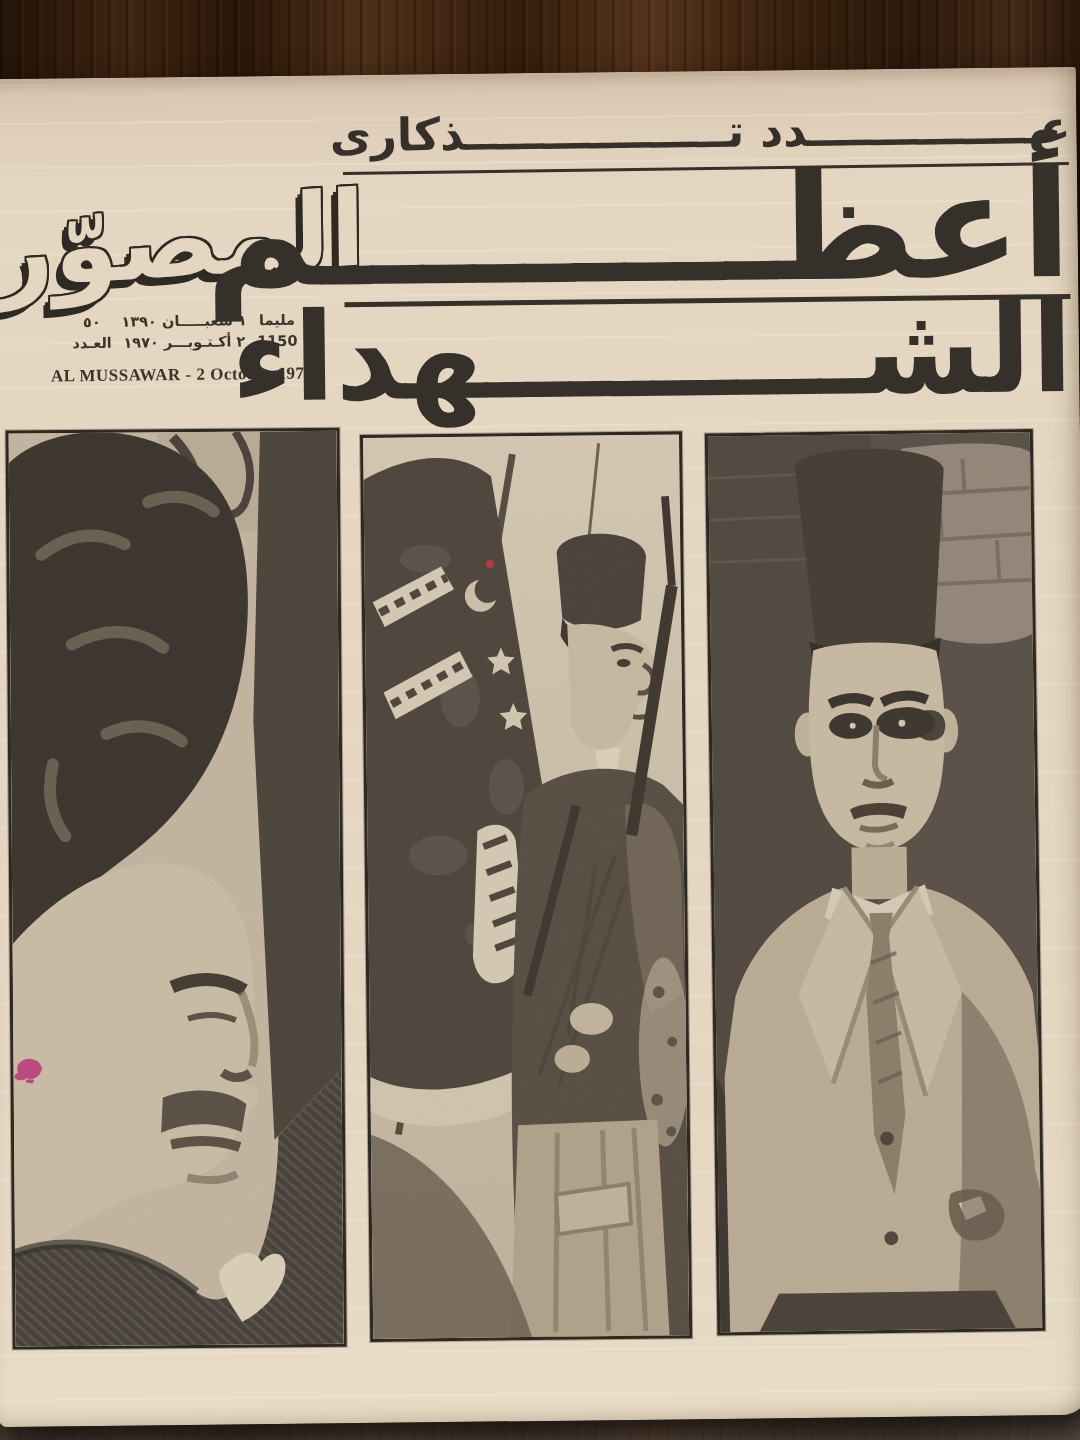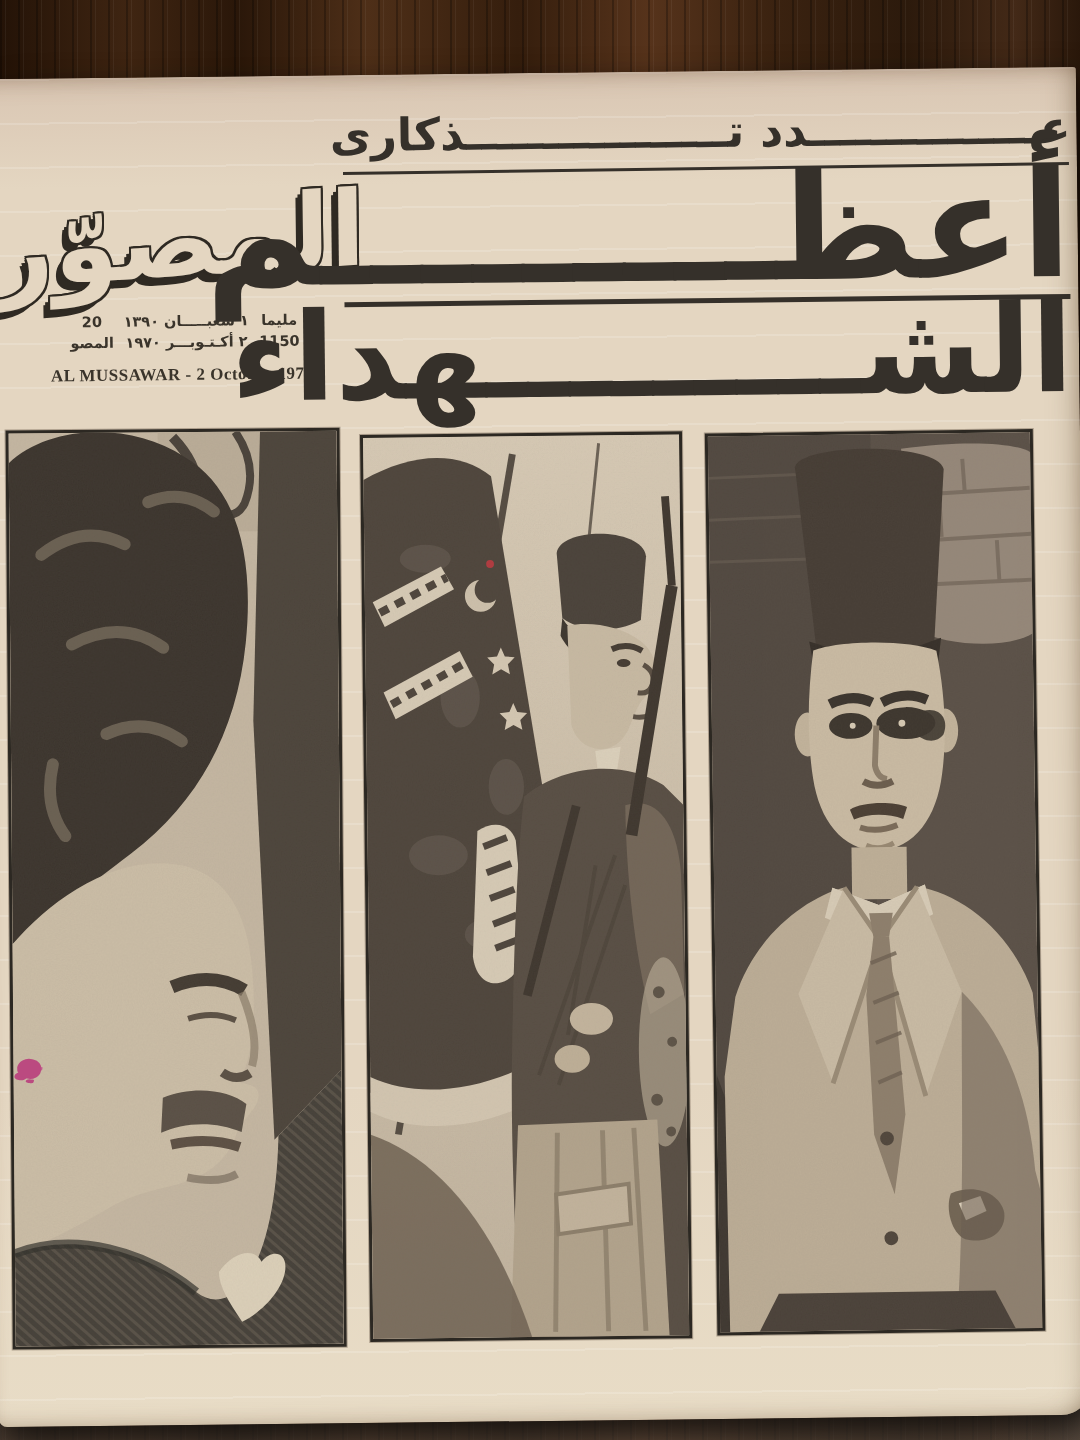--- a/index.html
+++ b/index.html
@@ -84,22 +84,22 @@
   <div class="issue-info">
     <div class="col">
       <span>مليما</span>
       <span>1150</span>
     </div>
     <div class="col">
       <span>١ شعبـــــان ١٣٩٠</span>
       <span>٢ أكـتـوبـــر ١٩٧٠</span>
     </div>
     <div class="col">
-      <span>20</span>
-      <span>المصو</span>
+      <span>٥٠</span>
+      <span>العـدد</span>
     </div>
   </div>
 
   <div class="latin-line">AL MUSSAWAR - 2 Octobre 1970</div>
 
   <div class="headline-line kicker" dir="rtl">عـــــــــــــــدد تـــــــــــــــــذكارى</div>
   <div class="rule rule1"></div>
   <div class="headline-line word1" dir="rtl">أعظـــــــــم</div>
   <div class="rule rule2"></div>
   <div class="headline-line word2" dir="rtl">الشـــــــــهداء</div>

